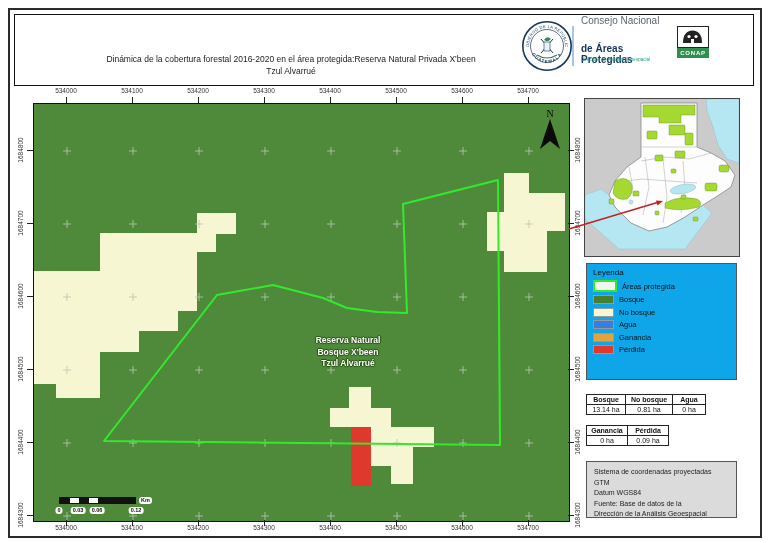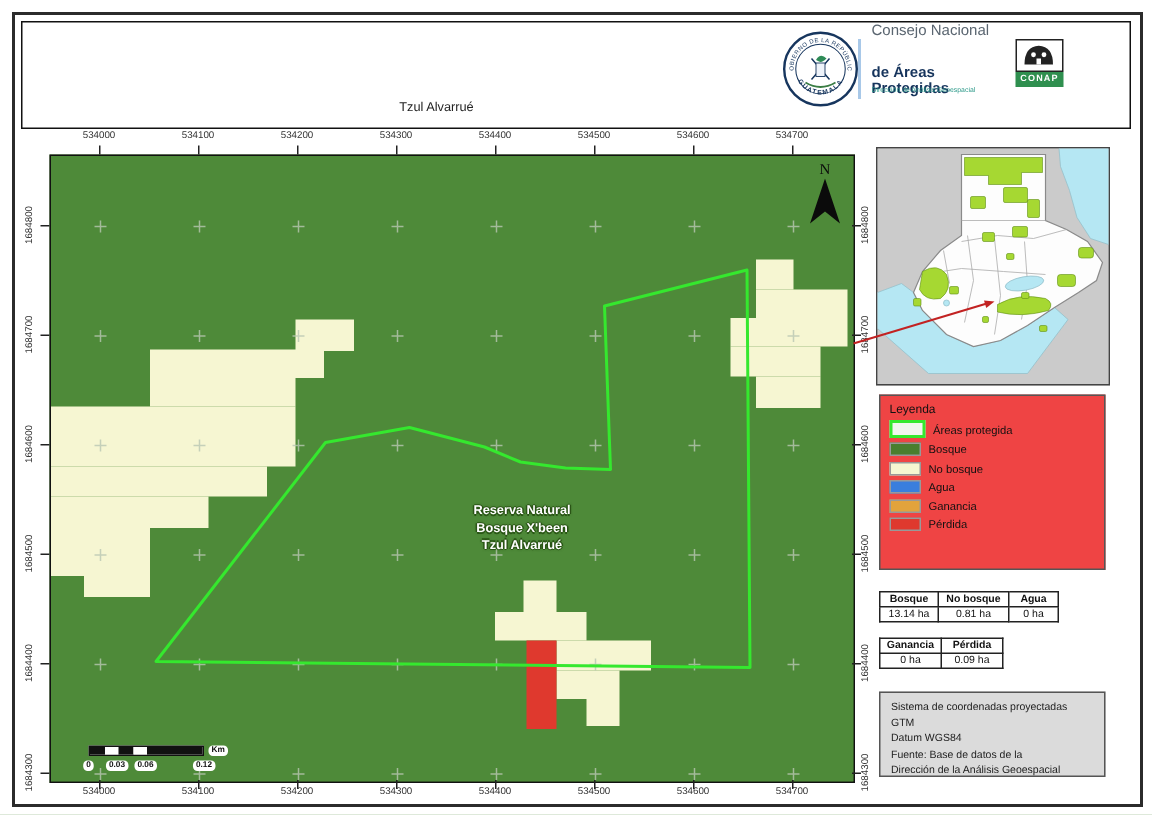--- a/index.html
+++ b/index.html
@@ -35,21 +35,21 @@
   .sb-b{background:#111;} .sb-w{background:#fff;}
   .chip{position:absolute;background:#fff;border-radius:3px;font-size:5.5px;font-weight:bold;
         padding:0 2px;color:#111;line-height:7px;}
   
   .axlab{position:absolute;font-size:6.5px;color:#333;text-align:center;}
   .rot{transform:translate(-50%,-50%) rotate(-90deg);width:40px;}
   .tickv{position:absolute;width:1px;height:6px;background:#222;}
   .tickh{position:absolute;width:6px;height:1px;background:#222;}
   
   .inset{left:584px;top:98px;width:154px;height:157px;border:1.5px solid #444;box-sizing:content-box;background:#cbcbcb;}
-  .legend{left:586px;top:263px;width:151px;height:117px;background:#ef4444;border:1px solid #555;
+  .legend{left:586px;top:263px;width:151px;height:117px;background:#0ea5e9;border:1px solid #555;
           box-sizing:border-box;padding:4px 6px;}
   .lg-title{font-size:8px;color:#111;}
   .lg-area-row{display:flex;align-items:center;gap:5px;margin-top:3px;}
   .lg-area-swatch{width:20px;height:8px;background:#f2f6ee;border:2px solid #35e82e;}
   .lg-area-label{font-size:7.5px;}
   .lg-caption{font-size:7.3px;line-height:1.25;margin-top:4px;width:140px;}
   .lg-row{display:flex;align-items:center;gap:5px;margin-top:3.4px;}
   .lg-swatch{width:21px;height:9px;border:1px solid #999;box-sizing:border-box;}
   .lg-label{font-size:7.5px;}
   table{border-collapse:collapse;background:#fff;}
@@ -63,20 +63,21 @@
   .overlay{position:absolute;left:0;top:0;width:768px;height:543px;pointer-events:none;}
   #axis-layer{position:absolute;left:0;top:0;width:768px;height:543px;pointer-events:none;}
 </style>
 </head>
 <body>
 
 <div id="page">
   <div class="abs outer-border"></div>
 
   <div class="abs header-box">
+    <div class="abs subtitle" style="left:41px;top:39px;">Dinámica de la cobertura forestal 2016-2020 en el área protegida:Reserva Natural Privada X'been</div>
     <div class="abs subtitle2" style="left:41px;top:51px;">Tzul Alvarrué</div>
 
     <div class="abs" style="left:506px;top:5px;width:52px;height:52px;">
       <svg width="52" height="52" viewBox="0 0 52 52">
         <circle cx="26" cy="26" r="24.2" fill="#fff" stroke="#17365e" stroke-width="1.6"></circle>
         <circle cx="26" cy="26" r="16.5" fill="none" stroke="#17365e" stroke-width="0.7"></circle>
         <path id="sealTop" d="M 8,26 A 18,18 0 0 1 44,26" fill="none"></path>
         <path id="sealBot" d="M 9,26 A 17,17 0 0 0 43,26" fill="none"></path>
         <text font-size="4" fill="#17365e" letter-spacing="0.3">
           <textPath href="#sealTop" startOffset="50%" text-anchor="middle">GOBIERNO DE LA REPÚBLICA</textPath>

